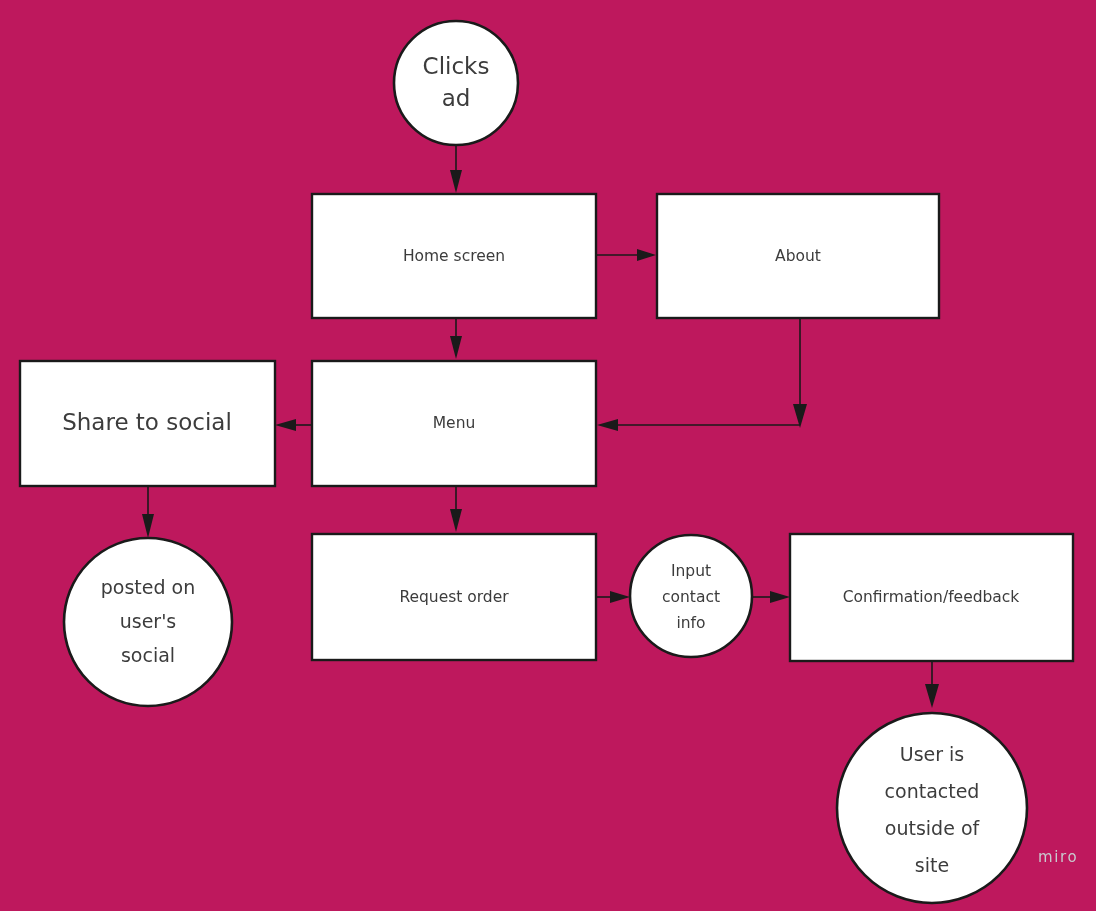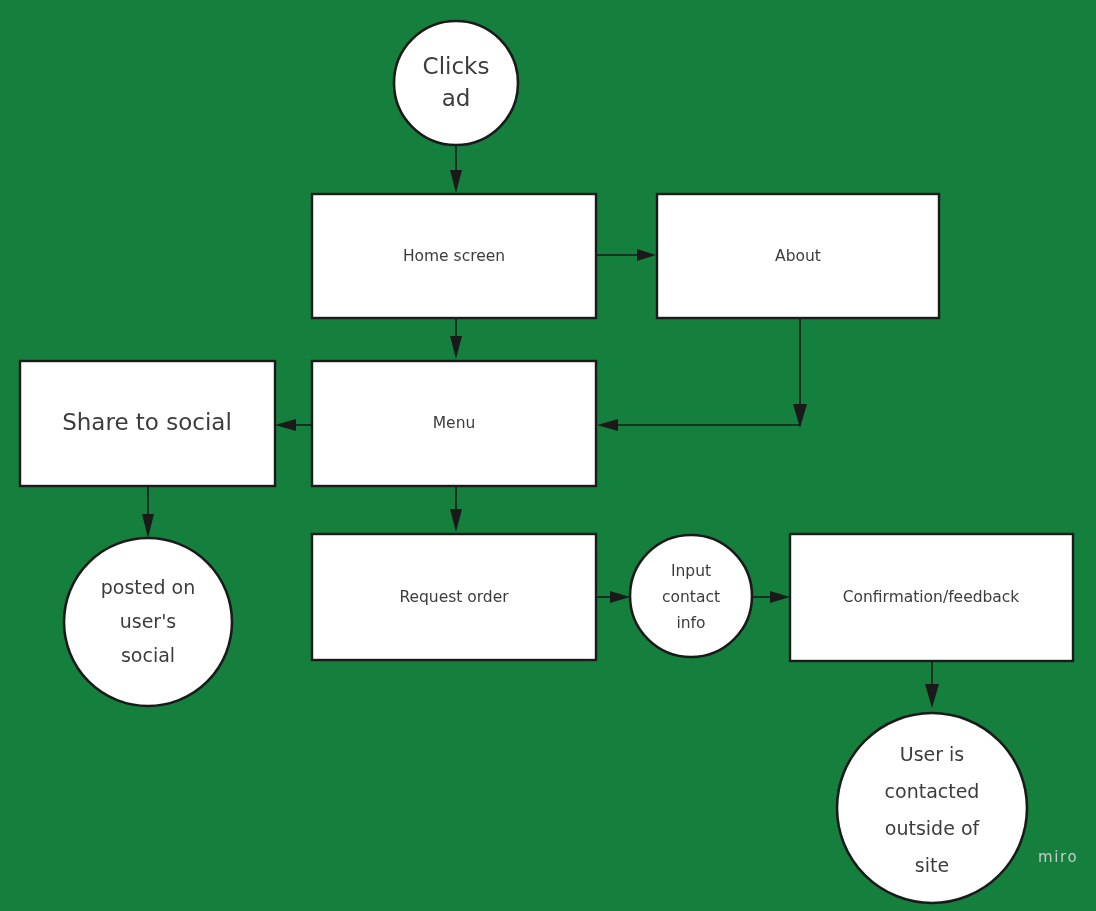--- a/index.html
+++ b/index.html
@@ -8,21 +8,21 @@
     padding: 0;
     background: #ffffff;
   }
   body {
     font-family: "DejaVu Sans", "Liberation Sans", sans-serif;
   }
   #canvas {
     position: relative;
     width: 1096px;
     height: 911px;
-    background: #15803d;
+    background: #be185d;
     overflow: hidden;
   }
   #diagram-svg {
     position: absolute;
     top: 0;
     left: 0;
     width: 1096px;
     height: 911px;
   }
   .node-shape {

